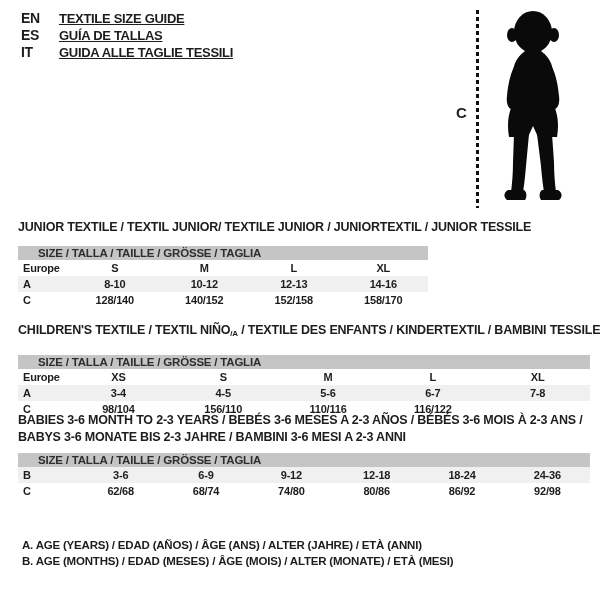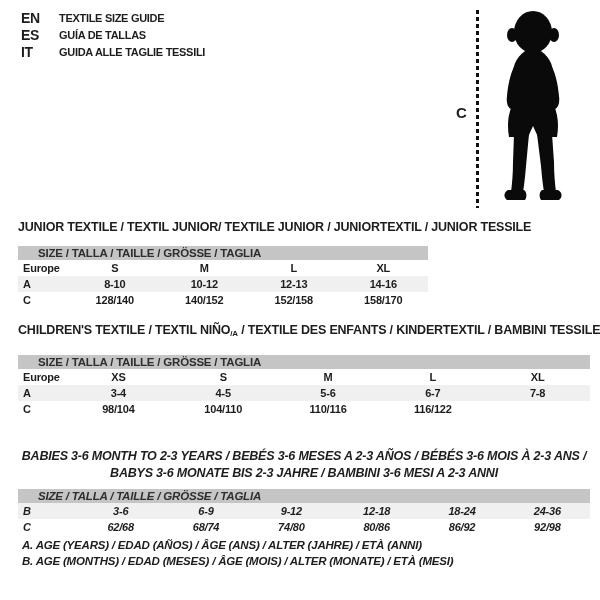--- a/index.html
+++ b/index.html
@@ -9,59 +9,59 @@
     font-family:"Liberation Sans","DejaVu Sans",sans-serif;
     color:var(--text,#1d1d1d);
     -webkit-font-smoothing:antialiased;
   }
   .abs{position:absolute;}
 
   
   .lang-block{left:21px;top:10px;}
   .lang-row{display:flex;line-height:17px;}
   .lang-code{display:inline-block;width:38px;font-size:14px;font-weight:700;letter-spacing:-0.3px;}
-  .lang-label{font-size:11px;font-weight:700;letter-spacing:-0.3px;white-space:nowrap;}
+  .lang-label{font-size:13px;font-weight:700;letter-spacing:-0.3px;white-space:nowrap;text-decoration:underline;}
 
   
   .dash-line{
     left:476px;top:10px;width:3px;height:198px;
     background:repeating-linear-gradient(to bottom,#101010 0 4px,transparent 4px 7px);
   }
   .c-label{left:456px;top:104px;font-size:15px;font-weight:700;}
   .toddler{left:481px;top:6px;}
 
   
   .tbl{left:18px;}
   .tbl-title{
     margin:0;font-size:12.5px;font-weight:700;letter-spacing:-0.2px;
-    line-height:17px;white-space:nowrap;text-align:center;
+    line-height:17px;white-space:nowrap;
   }
   .size-bar{
     background:var(--bar,#c5c5c5);height:14px;line-height:14px;
     padding-left:20px;font-size:11.5px;font-weight:700;letter-spacing:-0.2px;color:#2e2e2e;
     box-sizing:border-box;
   }
   .grid-row{display:grid;height:16px;line-height:16px;font-size:11px;font-weight:700;letter-spacing:-0.2px;}
   .grid-row.shade{background:var(--shade,#f0f0f0);}
   .row-label{padding-left:5px;text-align:left;}
   .cell{text-align:center;}
   .t1{top:219px;width:410px;}
   .t2{top:322px;width:572px;}
-  .t3{top:448px;width:572px;font-style:italic;}
+  .t3{top:412px;width:572px;}
   .t1 .size-bar{margin-top:10px;}
   .t2 .size-bar{margin-top:13px;}
   .t3 .size-bar{margin-top:7px;}
   .t1 .grid-row{grid-template-columns:52px repeat(4,1fr);}
   .t2 .grid-row{grid-template-columns:48px repeat(5,1fr);}
   .t3 .grid-row{grid-template-columns:60px repeat(6,1fr);}
   .sub{font-size:8px;vertical-align:-2px;}
 
   
   .legend-block{left:22px;top:538px;}
-  .legend-line{font-size:11.5px;font-weight:700;letter-spacing:-0.2px;line-height:15.5px;white-space:nowrap;font-style:italic;}
+  .legend-line{font-size:11.5px;font-weight:700;letter-spacing:-0.2px;line-height:15.5px;white-space:nowrap;}
 </style>
 </head>
 <body style="--bar: #c5c5c5; --shade: #f0f0f0; --text: #1d1d1d; --silhouette: #0a0a0a;">
 
 <div class="abs lang-block">
   <div class="lang-row">
     <span class="lang-code">EN</span>
     <span class="lang-label">TEXTILE SIZE GUIDE</span>
   </div>
   <div class="lang-row">
@@ -131,21 +131,21 @@
     <span class="row-label">A</span>
     <span class="cell">3-4</span>
     <span class="cell">4-5</span>
     <span class="cell">5-6</span>
     <span class="cell">6-7</span>
     <span class="cell">7-8</span>
   </div>
   <div class="grid-row">
     <span class="row-label">C</span>
     <span class="cell">98/104</span>
-    <span class="cell">104/110</span>
+    <span class="cell">156/110</span>
     <span class="cell">110/116</span>
     <span class="cell">116/122</span>
   </div>
 </section>
 
 <section class="abs tbl t3">
   <h2 class="tbl-title">
       <span style="display:block">BABIES 3-6 MONTH TO 2-3 YEARS / BEBÉS 3-6 MESES A 2-3 AÑOS / BÉBÉS 3-6 MOIS À 2-3 ANS /</span>
       <span style="display:block">BABYS 3-6 MONATE BIS 2-3 JAHRE / BAMBINI 3-6 MESI A 2-3 ANNI</span>
     </h2>

